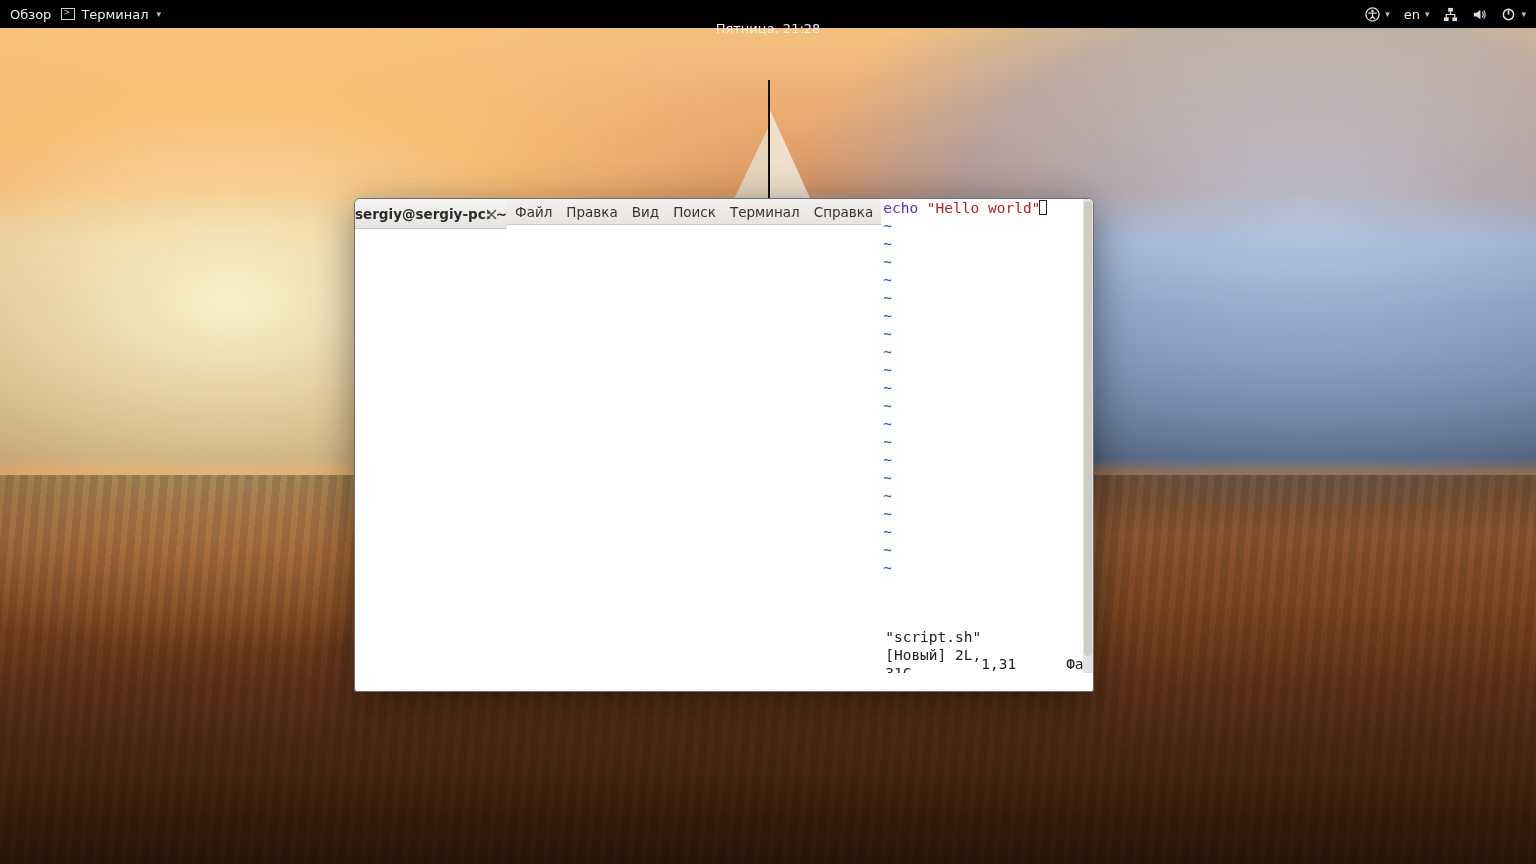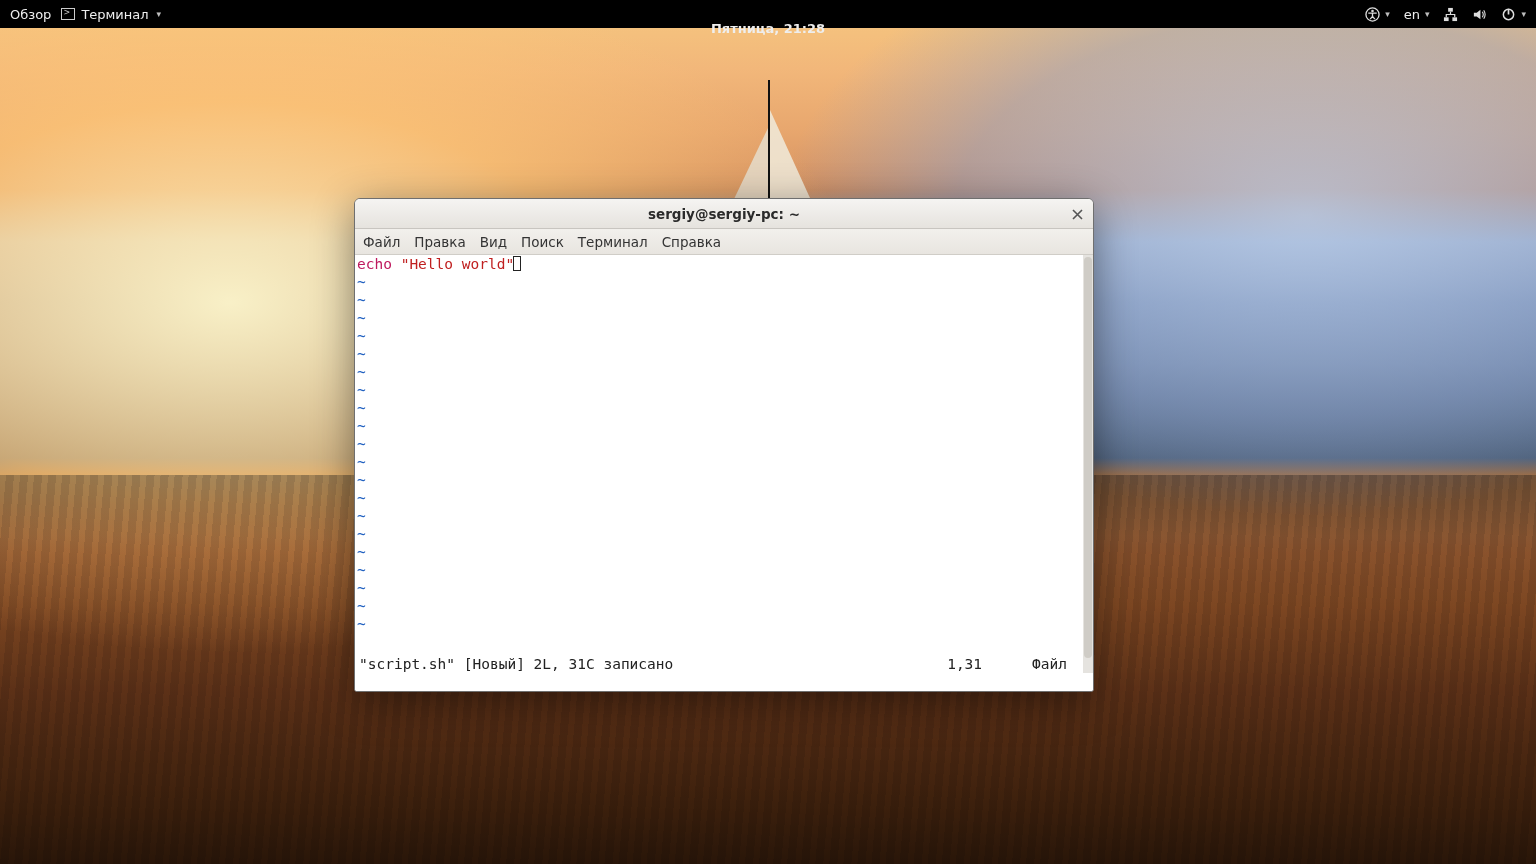--- a/index.html
+++ b/index.html
@@ -30,35 +30,35 @@
 .mast .sail2 { position:absolute; left:-44px; top:48px; width:0; height:0;
   border-right:44px solid rgba(230,225,210,0.8); border-top:92px solid transparent; }
 
 
 .topbar {
   position:absolute; top:0; left:0; right:0; height:28px;
   background:#000; color:#eee; font-size:13px;
   display:flex; align-items:center; padding:0 10px;
 }
 .topbar .left { display:flex; align-items:center; gap:10px; }
-.topbar .center { position:absolute; left:50%; transform:translateX(-50%); font-weight:700;margin-top:28px; }
+.topbar .center { position:absolute; left:50%; transform:translateX(-50%); font-weight:400;margin-top:28px; }
 .topbar .right { margin-left:auto; display:flex; align-items:center; gap:14px; }
 .topbar .appmenu { display:flex; align-items:center; gap:6px; }
 .topbar .appmenu .term-ic { width:14px; height:12px; border:1px solid #ccc; position:relative; }
 .topbar .appmenu .term-ic::before { content:">"; position:absolute; font-size:8px; left:1px; top:-1px; color:#ccc; }
 .topbar .caret { font-size:9px; opacity:0.8; margin-left:2px; }
 .topbar svg { width:15px; height:15px; display:block; }
 .sys-item { display:flex; align-items:center; gap:3px; }
 
 
 .window {
   position:absolute; left:354px; top:198px; width:740px; height:494px;
   background:#fff; border:1px solid #6f6f6f; border-radius:6px 6px 3px 3px;
   box-shadow:0 10px 40px rgba(0,0,0,0.45);
-  display:flex; flex-direction:column; overflow:hidden;
+  display:flex; overflow:hidden;
 }
 .titlebar {
   height:30px; background:linear-gradient(#f5f4f2,#e6e3de);
   border-bottom:1px solid #c8c5c0;
   display:flex; align-items:center; justify-content:center; position:relative;
   font-size:13.5px; font-weight:600; color:#2b2b2b;
 }
 .titlebar .close {
   position:absolute; right:8px; top:7px; width:16px; height:16px;
   display:flex; align-items:center; justify-content:center;
@@ -75,21 +75,21 @@
 .term {
   flex:1; position:relative; background:#fff;
   font-family:"DejaVu Sans Mono","Liberation Mono",monospace;
   font-size:14.5px; line-height:18px; color:#222;
 }
 .term-inner { position:absolute; inset:0 10px 18px 2px; overflow:hidden; }
 .scrollbar { position:absolute; right:0; top:0; bottom:18px; width:10px; background:#e5e3df; }
 .scrollbar .thumb { position:absolute; left:1px; right:1px; top:2px; height:96%; background:#cfccc6; border-radius:4px; }
 
 .shebang { color:#2020b0; }
-.kw { color:#be185d; }
+.kw { color:#6d28d9; }
 .str { color:#c02020; }
 .tilde { color:#2060c0; }
 .cursor { display:inline-block; width:8px; height:15px; vertical-align:-2px; background:#fff; border:1px solid #222; margin-left:-1px; }
 
 .statusline {
   position:absolute; left:2px; right:10px; bottom:0; height:18px;
   display:flex; align-items:center; font-family:inherit; font-size:14.5px; color:#222;
 }
 .statusline .sl-right { margin-left:auto; display:flex; gap:50px; padding-right:6px;}
 </style>

